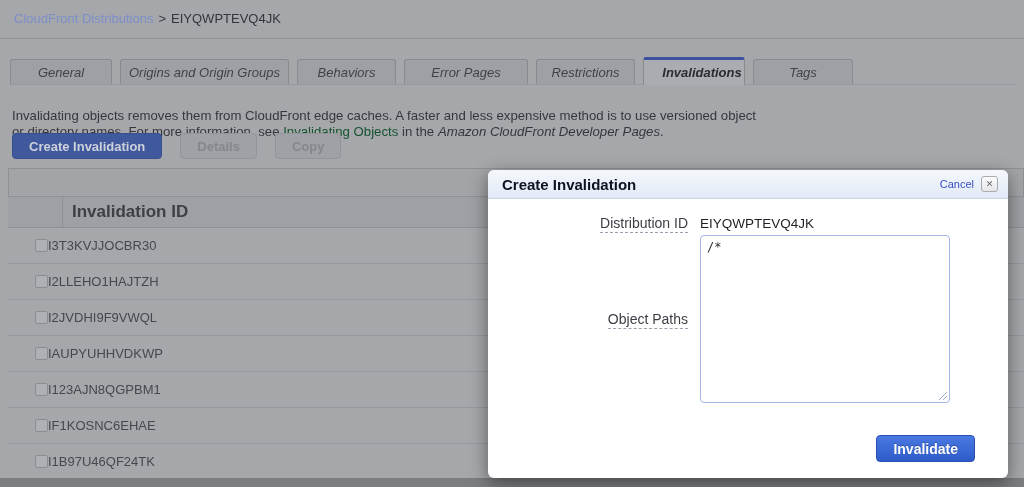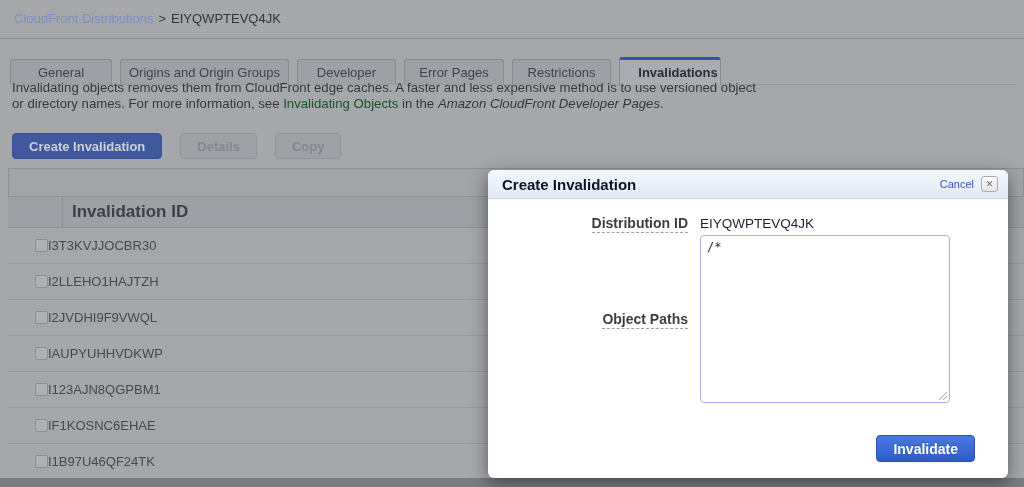--- a/index.html
+++ b/index.html
@@ -9,26 +9,26 @@
   .page { position:absolute; inset:0; background:#a5a7ab; }
 
   
   .breadcrumb { position:absolute; left:14px; top:11px; font-size:13px; color:#33353a; }
   .breadcrumb a { color:#7d8fc9; text-decoration:none; cursor:pointer; }
   .breadcrumb .sep { margin:0 5px; color:#3a3c41; }
 
   .top-divider { position:absolute; left:0; top:38px; width:1024px; height:1px; background:#8e9094; }
 
   
-  .tab-bar { position:absolute; left:10px; top:57px; width:1006px; height:28px; display:flex; align-items:flex-end; gap:8px; border-bottom:1px solid #97999e; }
+  .tab-bar { position:absolute; left:10px; top:57px; width:1006px; height:28px; display:flex; align-items:flex-end; gap:8px; border-bottom:1px solid #97999e;font-style:italic; }
   .tab { height:25px; background:#9da0a4; border:1px solid #888a8e; border-bottom:none; border-radius:3px 3px 0 0; display:flex; align-items:center; justify-content:center; font-size:13px; color:#404247; cursor:pointer; }
   .tab.active { height:28px; background:#aaacb1; border-top:3px solid #3e50a0; font-weight:bold; color:#2b2d32; margin-bottom:-1px;padding-left:16px; }
 
   
-  .notice { position:absolute; left:12px; top:80px; font-size:13.2px; line-height:15.5px; color:#35373c; }
+  .notice { position:absolute; left:12px; top:108px; font-size:13.2px; line-height:15.5px; color:#35373c; }
   .notice a { color:#14532d; text-decoration:none; cursor:pointer; }
 
   
   .actions { position:absolute; left:12px; top:133px; display:flex; gap:18px; }
   .btn { font-family:"Liberation Sans", sans-serif; font-size:13px; font-weight:bold; border-radius:4px; padding:0 16px; height:26px; cursor:pointer; }
   .btn-primary-dim { background:#40589c; border:1px solid #38508f; color:#ccd1dc; }
   .btn-disabled { background:#9fa1a6; border:1px solid #93959a; color:#85878c; cursor:default; }
 
   
   .table { position:absolute; left:8px; top:168px; width:1016px; }
@@ -43,21 +43,21 @@
   .bottom-strip { position:absolute; left:0; bottom:0; width:1024px; height:9px; background:#7b7d81; }
 
   
   .modal { position:absolute; left:488px; top:170px; width:520px; height:308px; background:#ffffff; border-radius:6px; box-shadow:0 5px 18px rgba(0,0,0,0.45); }
   .modal-header { height:29px; background:linear-gradient(#f4f8fd, #e2eaf6); border-bottom:1px solid #ccd5e4; border-radius:6px 6px 0 0; display:flex; align-items:center; padding:0 10px 0 14px; }
   .modal-title { font-size:15px; font-weight:bold; color:#0f1320; flex:1 1 auto; }
   .cancel-link { font-size:11px; color:#3a50c0; text-decoration:none; margin-right:7px; cursor:pointer; }
   .close-btn { width:17px; height:16px; background:linear-gradient(#fdfdfd,#e6e6e9); border:1px solid #a8aab0; border-radius:3px; font-size:9px; line-height:13px; color:#63656b; cursor:pointer; text-align:center; padding:0; }
 
   .form-row { display:flex; padding-left:14px; }
-  .form-row .lbl { width:186px; text-align:right; font-size:14px; font-weight:bold; color:#3c3e45; flex:0 0 auto; }
+  .form-row .lbl { width:186px; text-align:right; font-size:14px; font-weight:normal; color:#3c3e45; flex:0 0 auto; }
   .form-row .lbl span { border-bottom:1px dashed #9aa0ab; padding-bottom:1px; cursor:help; }
   .row-dist { margin-top:16px; align-items:baseline; }
   .dist-value { margin-left:12px; font-size:13.5px; color:#1f2126; }
   .row-paths { margin-top:4px; align-items:center; }
   .ta-wrap { position:relative; margin-left:12px; }
   .ta-wrap textarea { width:250px; height:168px; border:1px solid #a7b7e4; border-radius:4px; padding:4px 6px; font-family:"DejaVu Sans Mono", monospace; font-size:12px; color:#2e2e33; resize:none; outline:none; display:block; }
   .grip { position:absolute; right:3px; bottom:3px; width:10px; height:10px; clip-path:polygon(100% 0, 100% 100%, 0 100%); background:repeating-linear-gradient(135deg, transparent 0 2px, #9aa7cf 2px 3px); cursor:nwse-resize; }
 
   .modal-footer { position:absolute; right:33px; bottom:16px; }
   .invalidate-btn { background:linear-gradient(#4a79e2, #2e5bc9); border:1px solid #2851b4; border-radius:4px; color:#ffffff; font-family:"Liberation Sans", sans-serif; font-size:14px; font-weight:bold; padding:0 16px; height:27px; cursor:pointer; text-shadow:0 -1px 0 rgba(0,0,0,0.25); }
@@ -69,24 +69,25 @@
 
   <div class="breadcrumb">
     <a>CloudFront Distributions</a><span class="sep">&gt;</span><span>EIYQWPTEVQ4JK</span>
   </div>
 
   <div class="top-divider"></div>
 
   <div class="tab-bar">
     <div class="tab" style="width:102px">General</div>
     <div class="tab" style="width:169px">Origins and Origin Groups</div>
-    <div class="tab" style="width:99px">Developer</div>
-    <div class="tab" style="width:100px">Error Pages</div>
+    <div class="tab" style="width:99px">Behaviors</div>
+    <div class="tab" style="width:124px">Error Pages</div>
     <div class="tab" style="width:99px">Restrictions</div>
     <div class="tab active" style="width:102px">Invalidations</div>
+    <div class="tab" style="width:100px">Tags</div>
   </div>
 
   <div class="notice">
     <span>Invalidating objects removes them from CloudFront edge caches. A faster and less expensive method is to use versioned object</span><br>
     <span>or directory names. For more information, see </span><a>Invalidating Objects</a><span> in the </span><em>Amazon CloudFront Developer Pages</em><span>.</span>
   </div>
 
   <div class="actions">
     <button class="btn btn-primary-dim">Create Invalidation</button>
     <button class="btn btn-disabled">Details</button>

